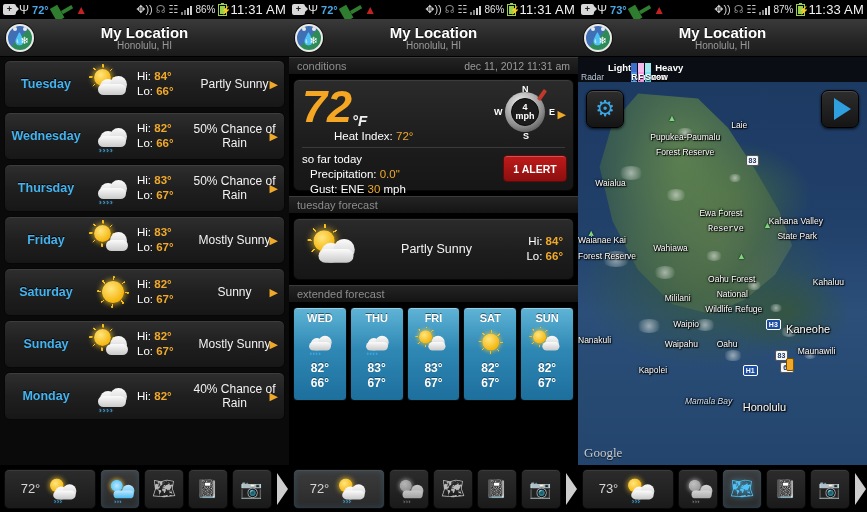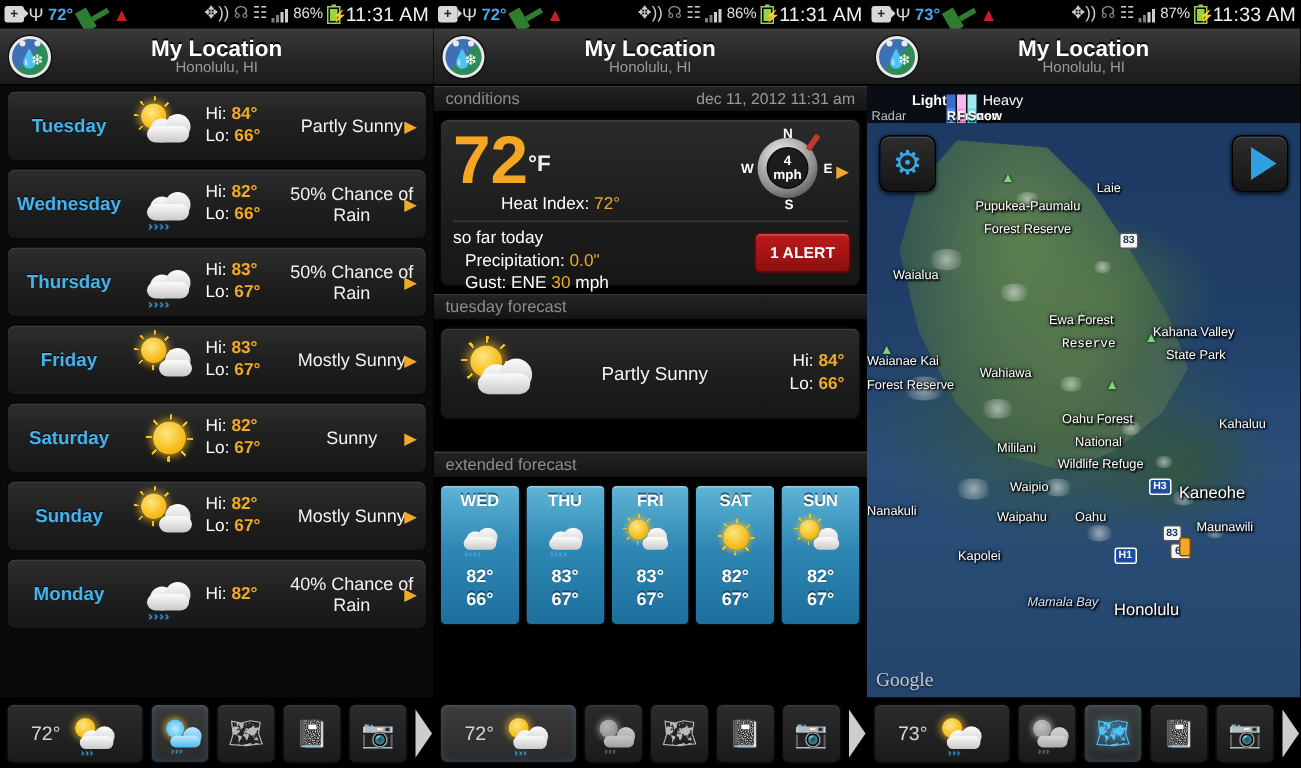--- a/index.html
+++ b/index.html
@@ -145,21 +145,21 @@
     display:flex; align-items:center; padding:0 8px;
     color:#8d8d8d; font-size:11px;
   }
   .sec-hd .right{ margin-left:auto; color:#9a9a9a; font-size:10.5px;}
   .cond-card{
     margin:4px 4px 0 4px; border-radius:6px; height:112px;
     background:linear-gradient(#2b2b2b,#1d1d1d 55%,#161616);
     border:1px solid #070707; box-shadow:inset 0 1px 0 #3b3b3b;
     position:relative; padding:5px 8px;
   }
-  .big-temp{ display:flex; align-items:center; }
+  .big-temp{ display:flex; align-items:flex-end;font-style:italic; }
   .big-temp .v{ color:#f5a623; font-size:45px; line-height:44px; font-weight:bold; }
   .big-temp .u{ color:#efefef; font-size:15px; font-weight:bold; margin-top:4px;}
   .heat{ color:#fff; font-size:11.5px; margin-top:1px;padding-left:32px;}
   .heat .v{ color:#f0a929;}
   .divider{ height:1px; background:#3a3a3a; margin:5px 0 4px 0;}
   .sofar{ color:#fff; font-size:11.5px; line-height:15px;}
   .sofar .v{ color:#f0a929;}
   .sofar .ind{ padding-left:8px;}
   .alert{
     position:absolute; right:6px; bottom:8px; width:64px; height:27px;
@@ -210,21 +210,21 @@
     flex:0 0 25px; background:#0a0d14; position:relative;
     display:flex; align-items:center; padding:0 4px; overflow:hidden;
   }
   .lg-radar{ position:absolute; left:3px; bottom:0px; color:#b9c3cf; font-size:8.5px;}
   .lg-light{ color:#fff; font-size:9.5px; font-weight:bold; margin-left:26px; margin-bottom:5px;}
   .lg-bars{ display:flex; align-items:center; margin-bottom:5px;}
   .lg-group{ display:flex; position:relative; margin-right:5px;}
   .lg-bars span{ width:6px; height:9px; display:block; margin-right:1px;}
   .lg-cap{ position:absolute; left:0; right:0; top:9px; text-align:center;
     color:#fff; font-size:8.5px; font-weight:bold; text-shadow:0 1px 1px #000;}
-  .lg-heavy{ color:#fff; font-size:9.5px; font-weight:normal; margin-left:3px; margin-bottom:4px;}
+  .lg-heavy{ color:#fff; font-size:9.5px; font-weight:bold; margin-left:3px; margin-bottom:4px;}
 
   .map{ flex:1 1 auto; position:relative; overflow:hidden;
     background:
       radial-gradient(ellipse 120px 80px at 52% 30%, rgba(70,110,60,.85), rgba(28,48,40,0) 70%),
       radial-gradient(ellipse 180px 120px at 45% 52%, rgba(58,92,52,.8), rgba(20,40,34,0) 72%),
       radial-gradient(ellipse 90px 60px at 72% 60%, rgba(52,84,48,.7), rgba(20,36,30,0) 72%),
       linear-gradient(#1d3a63 0%, #203f69 35%, #2b4f79 60%, #23456d 100%);
   }
   .map-island{
     position:absolute; left:6%; top:3%; width:74%; height:64%;
@@ -566,21 +566,21 @@
             <span class="cl c3"></span>
           </span>
       </div>
       <div class="tue-cond">Partly Sunny</div>
       <div class="tue-temps">
         <div><span>Hi:</span> <span class="v">84°</span></div>
         <div><span>Lo:</span> <span class="v">66°</span></div>
       </div>
     </div>
 
-    <div class="sec-hd" style="margin-top:21px;text-align:center;">
+    <div class="sec-hd" style="margin-top:5px;text-align:center;">
       <span>extended forecast</span>
     </div>
 
     <div class="ext-row">
       <div class="ext-card">
         <div class="ext-day">WED</div>
         <div class="ext-ic">
           <span class="wi" style="transform:scale(.78)">
               <span class="cl c1"></span>
               <span class="cl c2"></span>

